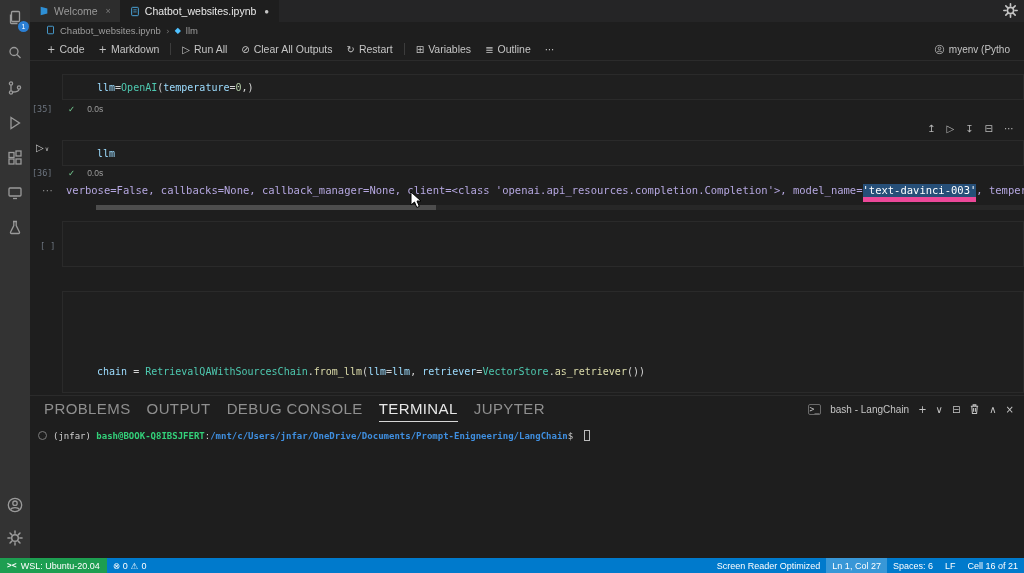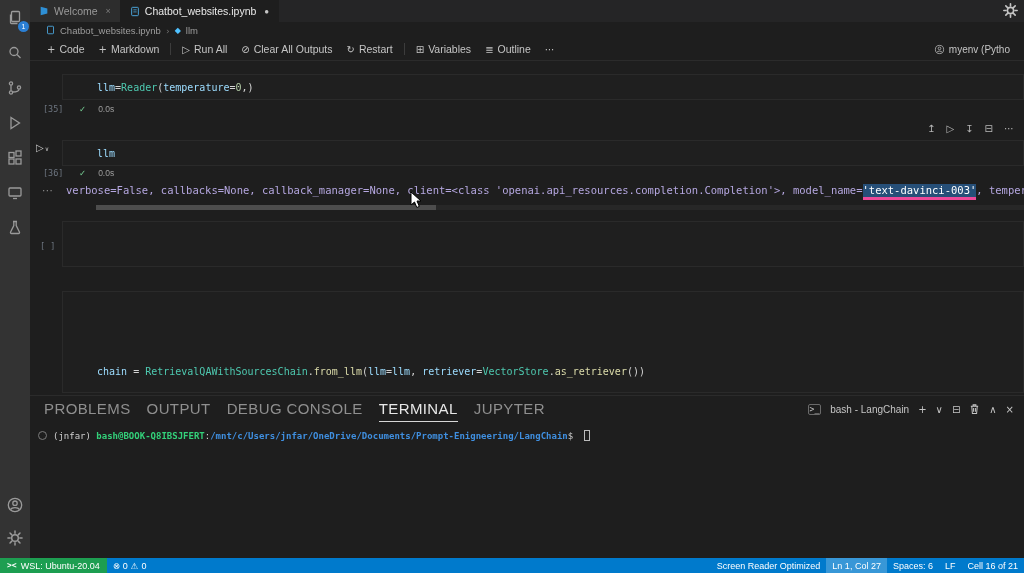--- a/index.html
+++ b/index.html
@@ -42,21 +42,21 @@
   #kernel{position:absolute;right:0;top:38px;height:23px;display:flex;align-items:center;gap:4px;
        font-size:10px;color:#c5c5c5;white-space:nowrap;padding-right:14px}
   #kernel svg{stroke:#c5c5c5;fill:none;stroke-width:1.2}
 
   
   #editor{position:absolute;left:30px;top:61px;right:0;height:334px}
   .cellbox{position:absolute;left:32px;right:0;background:#1f1f1f;border:1px solid #2a2a2a}
   .code{font-family:"DejaVu Sans Mono",monospace;font-size:10px;white-space:pre}
   #cell1-box{top:13px;height:26px;display:flex;align-items:center;padding-left:34px}
   #cell2-box{top:79px;height:26px;display:flex;align-items:center;padding-left:34px}
-  .cell-status{position:absolute;left:13px;display:flex;gap:12px;font-size:8.5px;color:#9d9d9d;align-items:flex-start}
+  .cell-status{position:absolute;left:2px;display:flex;gap:12px;font-size:8.5px;color:#9d9d9d;align-items:flex-start}
   .cell-status .exec{color:#6e7681;font-family:"DejaVu Sans Mono",monospace;width:24px}
   .cell-status .check{color:#73c991}
   #cell1-status{top:43px}
   #cell2-status{top:107px}
   #cell2-toolbar{position:absolute;top:62px;right:10px;display:flex;gap:11px;color:#b8b8b8;
        font-family:"DejaVu Sans",sans-serif;font-size:10px}
   #cell2-run{position:absolute;left:6px;top:81px;color:#c5c5c5;font-family:"DejaVu Sans",sans-serif;font-size:10px;display:flex;gap:1px;align-items:center}
   #cell2-run .dd{font-size:6px;margin-top:2px}
   #output-more{position:absolute;left:12px;top:123px;color:#8a8a8a;font-family:"DejaVu Sans",sans-serif}
   #output-line{position:absolute;left:36px;right:0;top:123px;height:18px;font-family:"DejaVu Sans Mono",monospace;
@@ -67,21 +67,21 @@
   #empty-exec{position:absolute;left:10px;top:180px;font-family:"DejaVu Sans Mono",monospace;font-size:8.5px;color:#6e7681}
   #chain-box{top:230px;height:102px;padding:74px 0 0 34px}
 
   
   .tk-var{color:#9cdcfe}
   .tk-pun{color:#d4d4d4}
   .tk-cls{color:#4ec9b0}
   .tk-fn{color:#dcdcaa}
   .tk-num{color:#b5cea8}
   .tk-out{color:#b5a7e0}
-  .tk-hl{color:#ffffff;background:#264f78;border-bottom:3px solid #ec4899;padding-bottom:1px}
+  .tk-hl{color:#ffffff;background:#264f78;border-bottom:5px solid #ec4899;padding-bottom:1px}
   .tk-plain{color:#cfcfcf}
   .tk-user{color:#33d17a;font-weight:bold}
   .tk-path{color:#3f8fe0;font-weight:bold}
 
   
   #panel{position:absolute;left:30px;top:395px;right:0;height:163px;background:#1e1e1e;border-top:1px solid #2b2b2b}
   #ptabs{display:flex;gap:16px;padding-left:14px;height:26px;font-size:15px;letter-spacing:.4px;color:#8f8f8f}
   .ptab{display:flex;align-items:center;height:100%;border-bottom:1px solid transparent}
   .ptab.active{color:#e7e7e7;border-bottom-color:#d7d7d7}
   #panel-controls{position:absolute;right:10px;top:0;height:26px;display:flex;align-items:center;gap:9px;
@@ -247,21 +247,21 @@
         <circle cx="9" cy="9" r="6.7"></circle>
         <circle cx="9" cy="7.2" r="2.2"></circle>
         <path d="M4.7 13.6 c1.2-2.6 7.4-2.6 8.6 0"></path>
       </svg>
     <span>myenv (Pytho</span>
   </div>
 
   <div id="editor">
 
     <div class="cellbox" id="cell1-box">
-      <div class="code"><span class="tk-var">llm</span><span class="tk-pun">=</span><span class="tk-cls">Reader</span><span class="tk-pun">(</span><span class="tk-var">temperature</span><span class="tk-pun">=</span><span class="tk-num">0</span><span class="tk-pun">,)</span></div>
+      <div class="code"><span class="tk-var">llm</span><span class="tk-pun">=</span><span class="tk-cls">OpenAI</span><span class="tk-pun">(</span><span class="tk-var">temperature</span><span class="tk-pun">=</span><span class="tk-num">0</span><span class="tk-pun">,)</span></div>
     </div>
     <div class="cell-status" id="cell1-status">
       <span class="exec">[35]</span>
       <span class="check">✓</span>
       <span class="time">0.0s</span>
     </div>
 
     <div id="cell2-toolbar">
       <span>↥</span>
       <span>▷</span>

